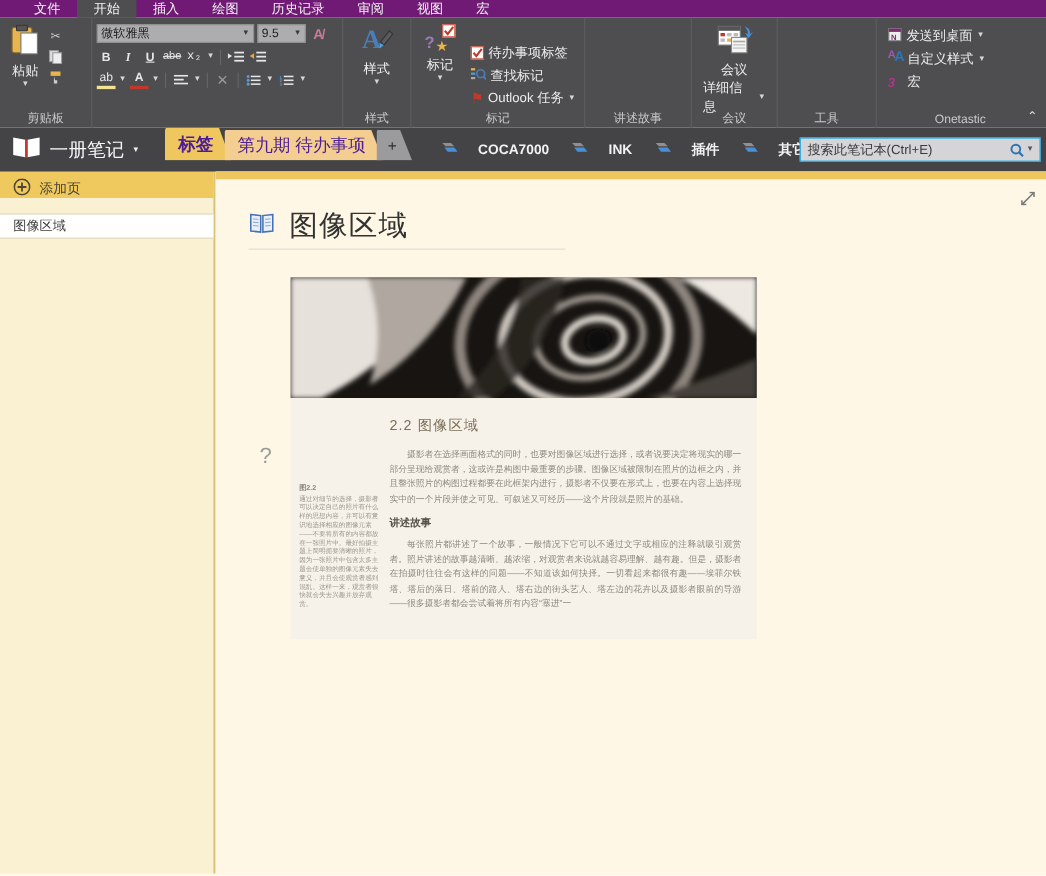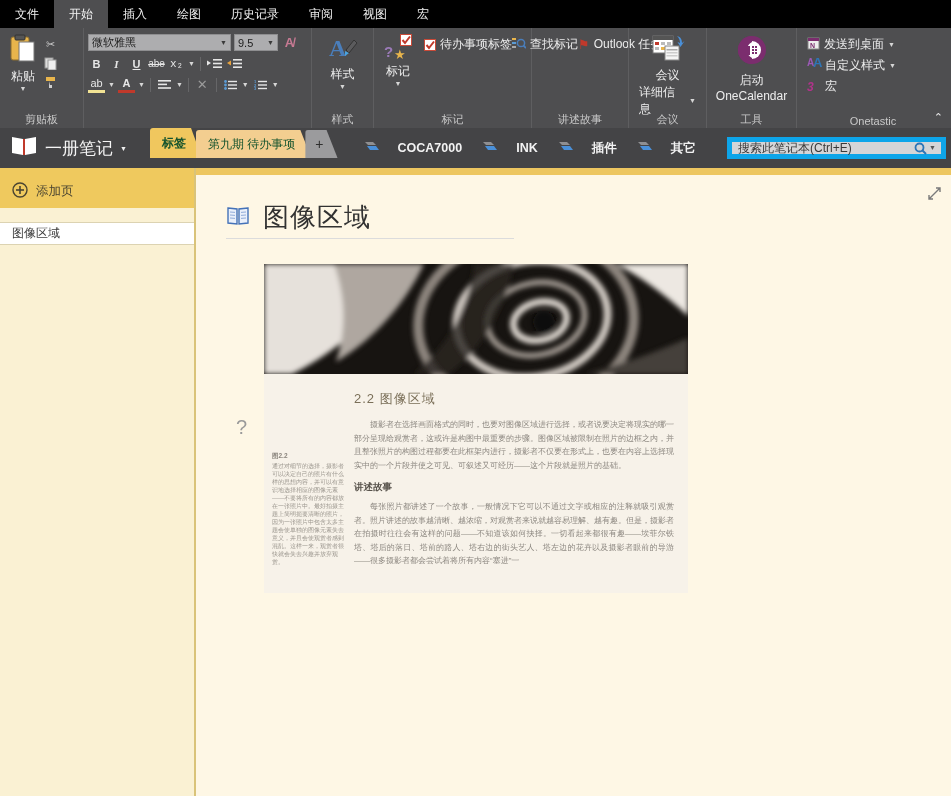--- a/index.html
+++ b/index.html
@@ -1,21 +1,21 @@
 <!DOCTYPE html>
 <html><head>
 <meta charset="utf-8">
 <style>
   * { margin:0; padding:0; box-sizing:border-box; }
   html,body { width:951px; height:796px; overflow:hidden;
     font-family:"Liberation Sans","DejaVu Sans",sans-serif; }
   #app { position:relative; width:951px; height:796px; background:#FEF7E5; }
 
   
-  .menubar { display:flex; align-items:stretch; height:28px; background:#000000; }
+  .menubar { display:flex; align-items:stretch; height:16px; background:#701a75;padding-left:16px; }
   .menutab { padding:1px 15px 0; font-size:12px; color:#F2F2F2; display:flex; align-items:center; cursor:default; }
   .menutab.active { background:#4E4E50; }
 
   
   .ribbon { position:relative; display:flex; height:100px; background:#4E4E50; }
   .rgroup { position:relative; height:100%; border-right:1px solid #5E5E60; padding:4px 4px 16px; }
   .rlabel { position:absolute; bottom:1px; left:0; right:0; text-align:center; font-size:11px; color:#C9C9C9;margin-top:28px; }
   .bigbtn { display:flex; flex-direction:column; align-items:center; justify-content:flex-start; color:#EDEDED; font-size:12px; padding:2px 6px; }
   .bigbtn .cap { margin-top:3px; }
   .dd { font-size:7px; color:#D6D6D6; line-height:8px; }
@@ -27,37 +27,37 @@
   .vsep { width:1px; height:14px; background:#666668; margin:0 2px; }
   .chev-collapse { position:absolute; right:8px; bottom:4px; color:#E8E8E8; font-size:11px; }
 
   .chk { width:12px; height:12px; background:#FFF; border:1px solid #C94A38; display:inline-flex; align-items:center; justify-content:center; }
   .chk svg { width:10px; height:10px; }
 
   
   .navbar { position:relative; display:flex; height:40px; background:#444446; }
   .nbtitle { position:absolute; left:10px; top:7px; display:flex; align-items:center; gap:7px; color:#F5F5F5; font-size:17px; }
   .sec-tabs { display:flex; align-items:flex-end; margin-left:150px; height:30px; }
-  .sectab { height:28px; display:flex; align-items:center; padding:0 16px 0 12px; font-size:12px; color:#14532d;
+  .sectab { height:28px; display:flex; align-items:center; padding:0 16px 0 12px; font-size:16px; color:#4c1d95;
             clip-path:polygon(0 0, calc(100% - 11px) 0, 100% 100%, 0 100%); border-radius:3px 3px 0 0; }
   .sectab.active { background:#F0C75E; height:30px; font-weight:bold; }
   .sectab.peach { background:#F3CE90; margin-left:-6px; }
   .sectab.newtab { background:#9B9B9D; color:#2E2E2E; margin-left:-6px; padding:0 14px 0 10px; font-size:14px; }
   .shortcuts { display:flex; align-items:center; gap:20px; margin-left:26px; height:40px; }
   .shortcut { display:flex; align-items:center; gap:18px; color:#F2F2F2; font-size:12.5px; font-weight:bold; }
-  .searchbox { position:absolute; right:5px; top:9px; width:219px; height:22px; background:#D5D5D7; border:5px solid #0ea5e9;
+  .searchbox { position:absolute; right:5px; top:9px; width:219px; height:22px; background:#D5D5D7; border:1px solid #0ea5e9;
                display:flex; align-items:center; }
   .searchbox input { flex:1; border:none; background:transparent; font-size:12px; color:#3A3A3A; padding:0 6px;
                      font-family:"Liberation Sans","DejaVu Sans",sans-serif; outline:none; }
   .searchbox input::placeholder { color:#3A3A3A; opacity:1; }
 
   
   .lower { display:flex; height:638px; }
   .sidebar { width:196px; background:#FAF1D3; border-right:2px solid #D9C379; }
-  .addpage { height:40px; background:#EFC95E; display:flex; align-items:center; gap:8px; padding:6px 12px 0; color:#4A4431; font-size:12.5px; }
+  .addpage { height:24px; background:#EFC95E; display:flex; align-items:center; gap:8px; padding:6px 12px 0; color:#4A4431; font-size:12.5px; }
   .pl-item { margin-top:14px; height:23px; background:#FFFFFF; border-top:1px solid #DCD3B2; border-bottom:1px solid #DCD3B2;
              display:flex; align-items:center; padding-left:12px; font-size:12px; color:#3C3C3C; }
   .main { position:relative; flex:1; background:#FEF7E5; }
   .goldstrip { height:7px; background:#EDC660; }
   .expand-ic { position:absolute; top:18px; right:10px; }
 
   .titleblock { position:absolute; left:30px; top:32px; display:flex; align-items:center; gap:13px; }
   .pagetitle { font-size:26px; color:#323232; letter-spacing:1px; }
   .titlerule { position:absolute; left:30px; top:70px; width:288px; border-bottom:1px solid #DCDCDC; }
 
@@ -225,21 +225,21 @@
               <svg viewBox="0 0 10 10">
                 <path d="M1.5 5 L4 8 L9 1.5" stroke="#C0392B" stroke-width="2" fill="none"></path>
               </svg>
             </span>
           <span style="position:absolute;left:0;bottom:0;color:#9B7BB8;font-weight:bold;font-size:15px;">?</span>
           <span style="position:absolute;left:10px;bottom:-2px;color:#E8B54C;font-size:13px;">★</span>
         </span>
         <span class="cap">标记</span>
         <span class="dd">▼</span>
       </div>
-      <div style="display:flex;padding-top:2px;">
+      <div style="display:flex;flex-direction:column;padding-top:2px;margin-top:16px;">
         <div class="smallrow">
           <span class="chk">
               <svg viewBox="0 0 10 10">
                 <path d="M1.5 5 L4 8 L9 1.5" stroke="#C0392B" stroke-width="2" fill="none"></path>
               </svg>
             </span>
           <span>待办事项标签</span>
         </div>
         <div class="smallrow">
           <span>
@@ -287,40 +287,20 @@
         <span class="cap">会议</span>
         <span style="display:flex;align-items:center;gap:3px;justify-content:space-between;">
             <span>详细信息</span>
             <span class="dd">▼</span>
           </span>
       </div>
       <div class="rlabel">会议</div>
     </div>
 
     <div class="rgroup" style="width:90px;">
-      <div class="bigbtn">
-        <span>
-          <svg width="32" height="32" viewBox="0 0 32 32">
-            <circle cx="16" cy="16" r="14" fill="#7B2D6E"></circle>
-            <circle cx="16" cy="16" r="9" fill="#FFF"></circle>
-            <path d="M16 2 A14 14 0 0 0 16 30 L16 24 A9 9 0 0 1 16 8 Z" fill="#7B2D6E"></path>
-            <rect x="9" y="12" width="5" height="9" fill="#7B2D6E"></rect>
-            <g fill="#7B2D6E">
-                <rect x="16" y="12" width="2" height="2"></rect>
-                <rect x="19" y="12" width="2" height="2"></rect>
-                <rect x="16" y="15" width="2" height="2"></rect>
-                <rect x="19" y="15" width="2" height="2"></rect>
-                <rect x="16" y="18" width="2" height="2"></rect>
-                <rect x="19" y="18" width="2" height="2"></rect>
-              </g>
-          </svg>
-        </span>
-        <span class="cap">启动</span>
-        <span>OneCalendar</span>
-      </div>
       <div class="rlabel">工具</div>
     </div>
 
     <div class="rgroup" style="width:152px;border-right:none;padding-left:10px;">
       <div style="display:flex;flex-direction:column;padding-top:2px;">
         <div class="smallrow">
           <span>
             <svg width="13" height="13" viewBox="0 0 13 13">
                 <rect x="1" y="1" width="11" height="11" fill="#EEE" stroke="#888"></rect>
                 <rect x="1" y="1" width="11" height="3" fill="#7B2D6E"></rect>

